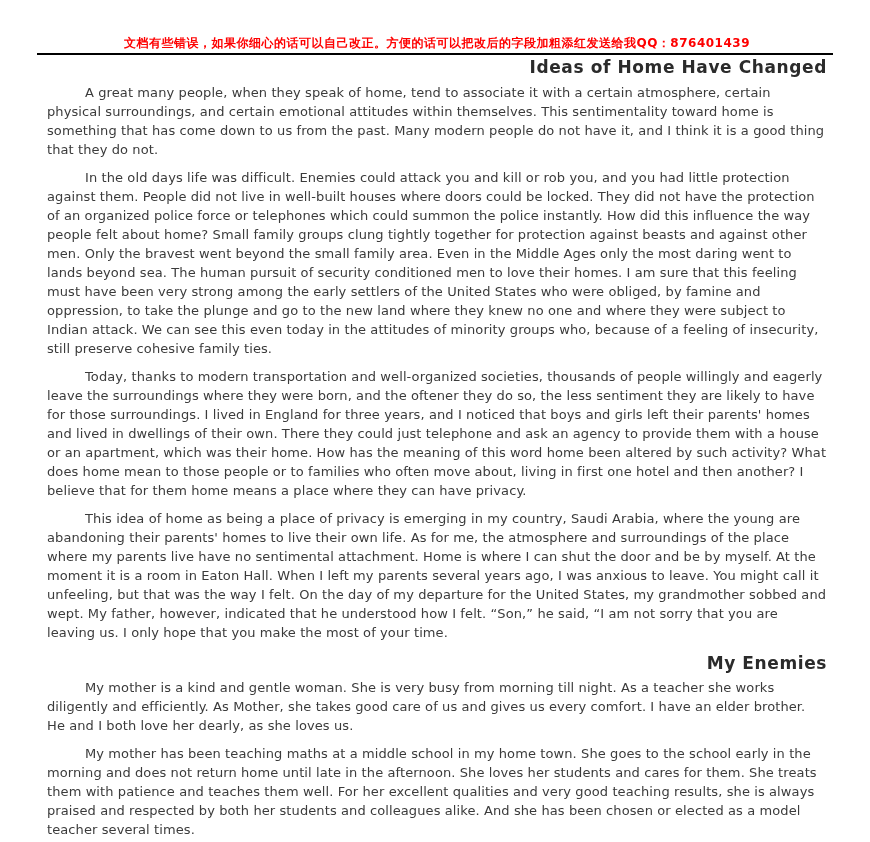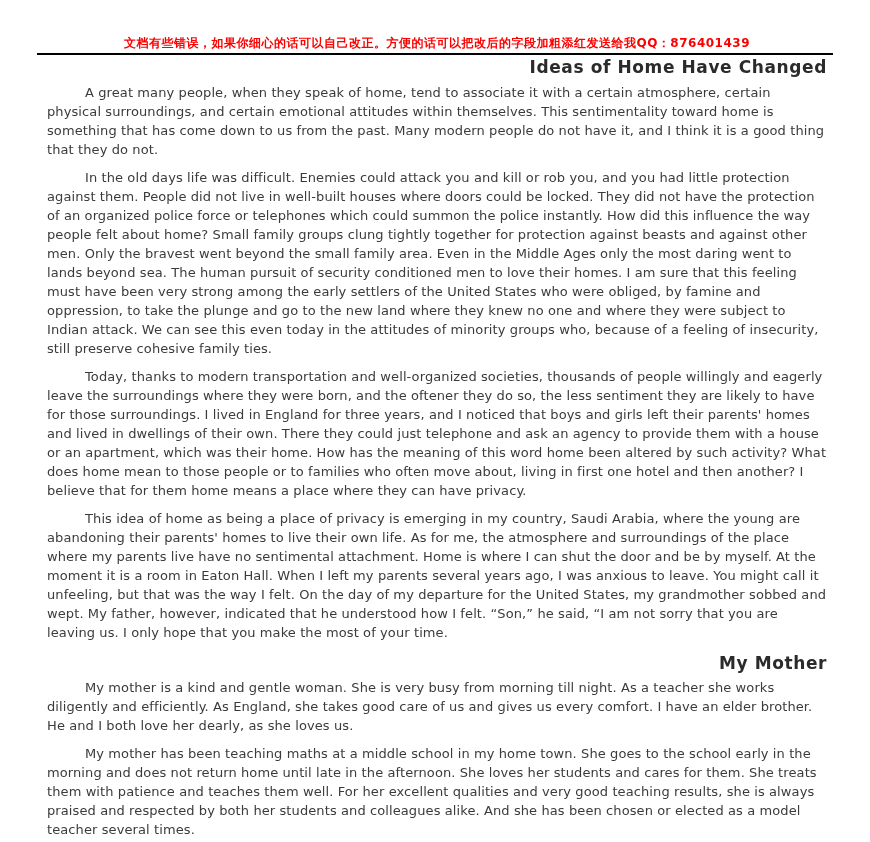--- a/index.html
+++ b/index.html
@@ -67,20 +67,20 @@
   <h1 class="essay-title">Ideas of Home Have Changed</h1>
 
   <p class="body-para">A great many people, when they speak of home, tend to associate it with a certain atmosphere, certain physical surroundings, and certain emotional attitudes within themselves. This sentimentality toward home is something that has come down to us from the past. Many modern people do not have it, and I think it is a good thing that they do not.</p>
 
   <p class="body-para">In the old days life was difficult. Enemies could attack you and kill or rob you, and you had little protection against them. People did not live in well-built houses where doors could be locked. They did not have the protection of an organized police force or telephones which could summon the police instantly. How did this influence the way people felt about home? Small family groups clung tightly together for protection against beasts and against other men. Only the bravest went beyond the small family area. Even in the Middle Ages only the most daring went to lands beyond sea. The human pursuit of security conditioned men to love their homes. I am sure that this feeling must have been very strong among the early settlers of the United States who were obliged, by famine and oppression, to take the plunge and go to the new land where they knew no one and where they were subject to Indian attack. We can see this even today in the attitudes of minority groups who, because of a feeling of insecurity, still preserve cohesive family ties.</p>
 
   <p class="body-para">Today, thanks to modern transportation and well-organized societies, thousands of people willingly and eagerly leave the surroundings where they were born, and the oftener they do so, the less sentiment they are likely to have for those surroundings. I lived in England for three years, and I noticed that boys and girls left their parents' homes and lived in dwellings of their own. There they could just telephone and ask an agency to provide them with a house or an apartment, which was their home. How has the meaning of this word home been altered by such activity? What does home mean to those people or to families who often move about, living in first one hotel and then another? I believe that for them home means a place where they can have privacy.</p>
 
   <p class="body-para">This idea of home as being a place of privacy is emerging in my country, Saudi Arabia, where the young are abandoning their parents' homes to live their own life. As for me, the atmosphere and surroundings of the place where my parents live have no sentimental attachment. Home is where I can shut the door and be by myself. At the moment it is a room in Eaton Hall. When I left my parents several years ago, I was anxious to leave. You might call it unfeeling, but that was the way I felt. On the day of my departure for the United States, my grandmother sobbed and wept. My father, however, indicated that he understood how I felt. “Son,” he said, “I am not sorry that you are leaving us. I only hope that you make the most of your time.</p>
 
-  <h1 class="essay-title second">My Mother</h1>
+  <h1 class="essay-title second">My Enemies</h1>
 
-  <p class="body-para">My mother is a kind and gentle woman. She is very busy from morning till night. As a teacher she works diligently and efficiently. As England, she takes good care of us and gives us every comfort. I have an elder brother. He and I both love her dearly, as she loves us.</p>
+  <p class="body-para">My mother is a kind and gentle woman. She is very busy from morning till night. As a teacher she works diligently and efficiently. As Mother, she takes good care of us and gives us every comfort. I have an elder brother. He and I both love her dearly, as she loves us.</p>
 
   <p class="body-para no-bottom-gap">My mother has been teaching maths at a middle school in my home town. She goes to the school early in the morning and does not return home until late in the afternoon. She loves her students and cares for them. She treats them with patience and teaches them well. For her excellent qualities and very good teaching results, she is always praised and respected by both her students and colleagues alike. And she has been chosen or elected as a model teacher several times.</p>
 
 
 </div>
 
 </body></html>

